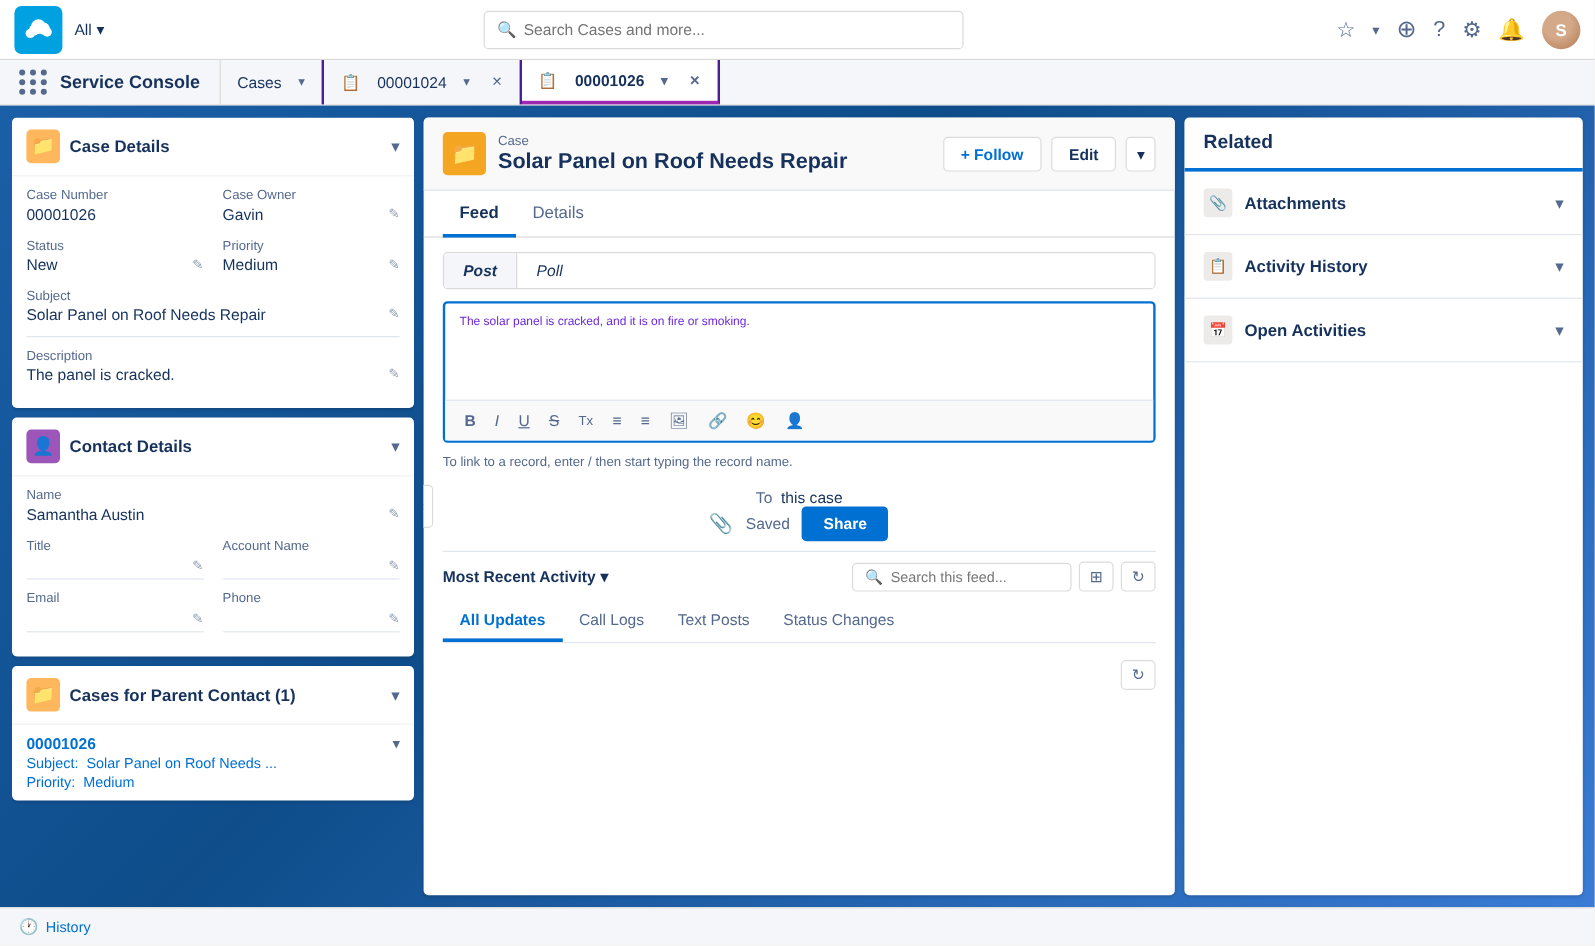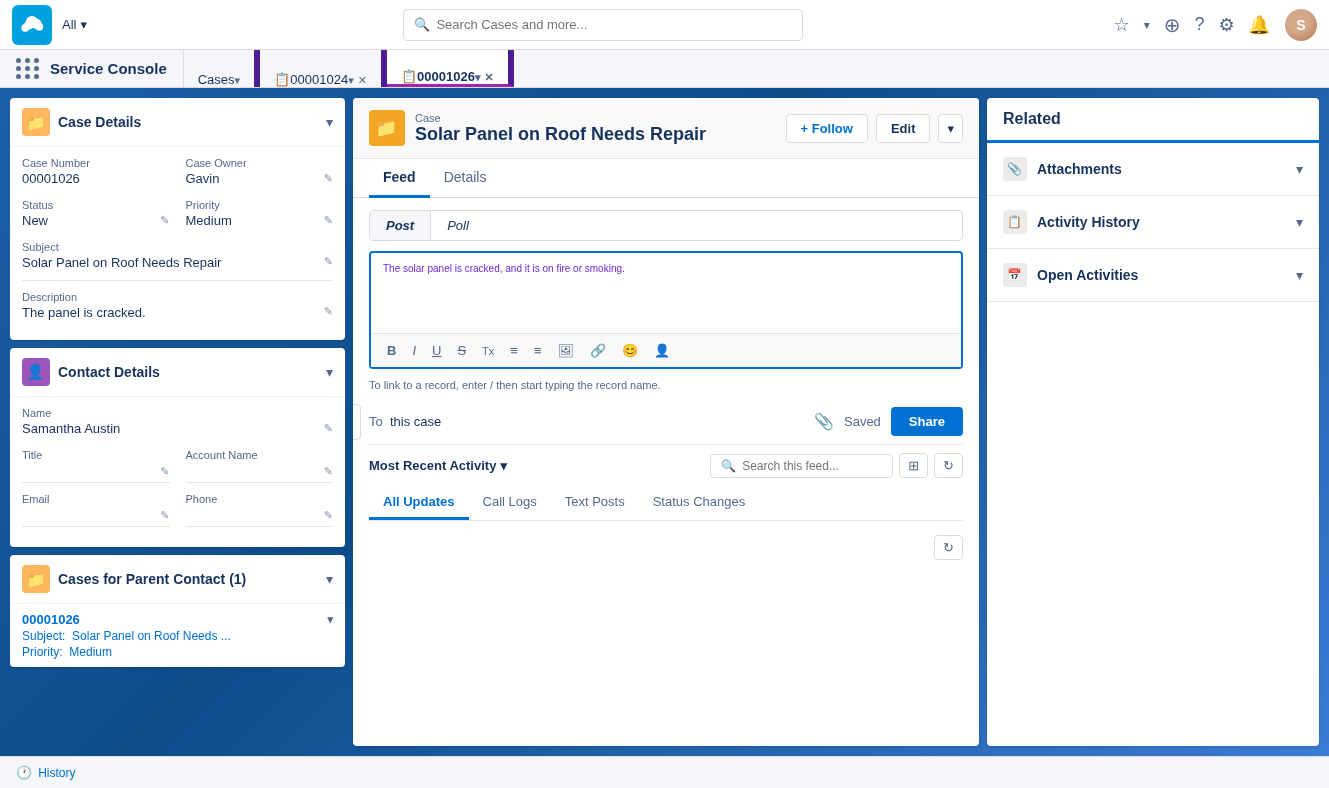--- a/index.html
+++ b/index.html
@@ -75,24 +75,24 @@
       padding: 0 16px;
       font-size: 15px; font-weight: 600; color: #16325c;
       border-right: 1px solid #dddbda;
       cursor: pointer;
     }
     .tab-app-name .dots {
       display: grid; grid-template-columns: repeat(3,6px); gap: 3px;
     }
     .dot { width: 5px; height: 5px; background: #54698d; border-radius: 50%; }
     .tab-item {
-      display: flex; align-items: flex-end; gap: 0;
+      display: flex; align-items: center; gap: 14px;
       padding: 0 14px;
       font-size: 13px; color: #16325c;
-      border-right: 6px solid #4c1d95;
+      border-right: 2px solid #4c1d95;
       cursor: pointer;
       position: relative;
     }
     .tab-item .tab-close {
       font-size: 11px; color: #54698d; cursor: pointer;
       margin-left: 4px;
     }
     .tab-item.active {
       background: #fff;
       border-bottom: 3px solid #9c27b0;
@@ -288,20 +288,21 @@
     }
     .hint-text {
       font-size: 11px; color: #54698d;
       text-align: left;
       margin-bottom: 8px;
     }
 
     .post-footer {
       display: flex; align-items: center; justify-content: space-between;
       padding: 8px 0;
+      flex-direction: column;
     }
     .to-label { font-size: 13px; color: #54698d; }
     .to-case { font-size: 13px; color: #16325c; }
     .post-footer-right { display: flex; align-items: center; gap: 10px; }
     .saved-text { font-size: 13px; color: #54698d; }
     .btn-share {
       background: #0070d2;
       color: #fff;
       border: none;
       border-radius: 4px;

